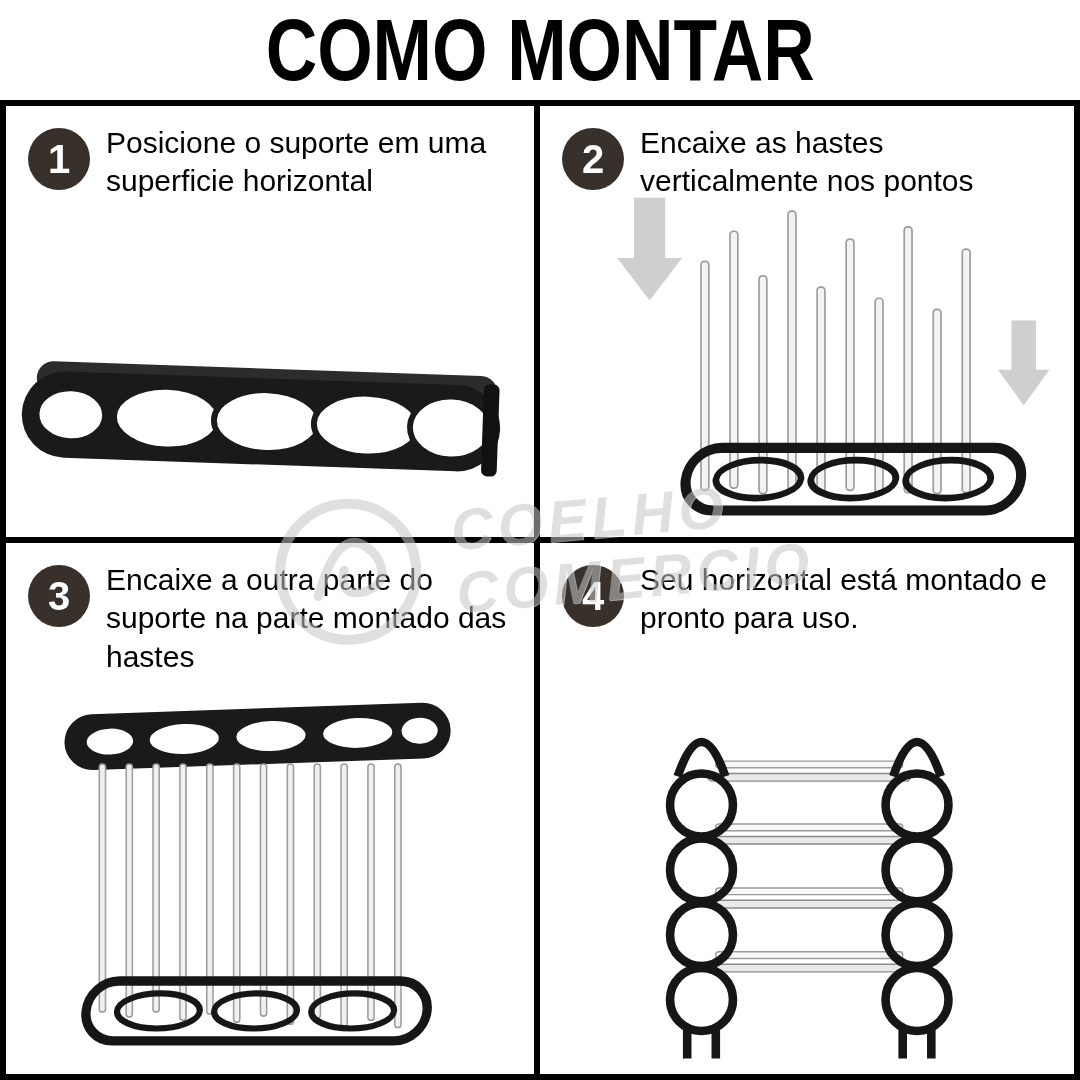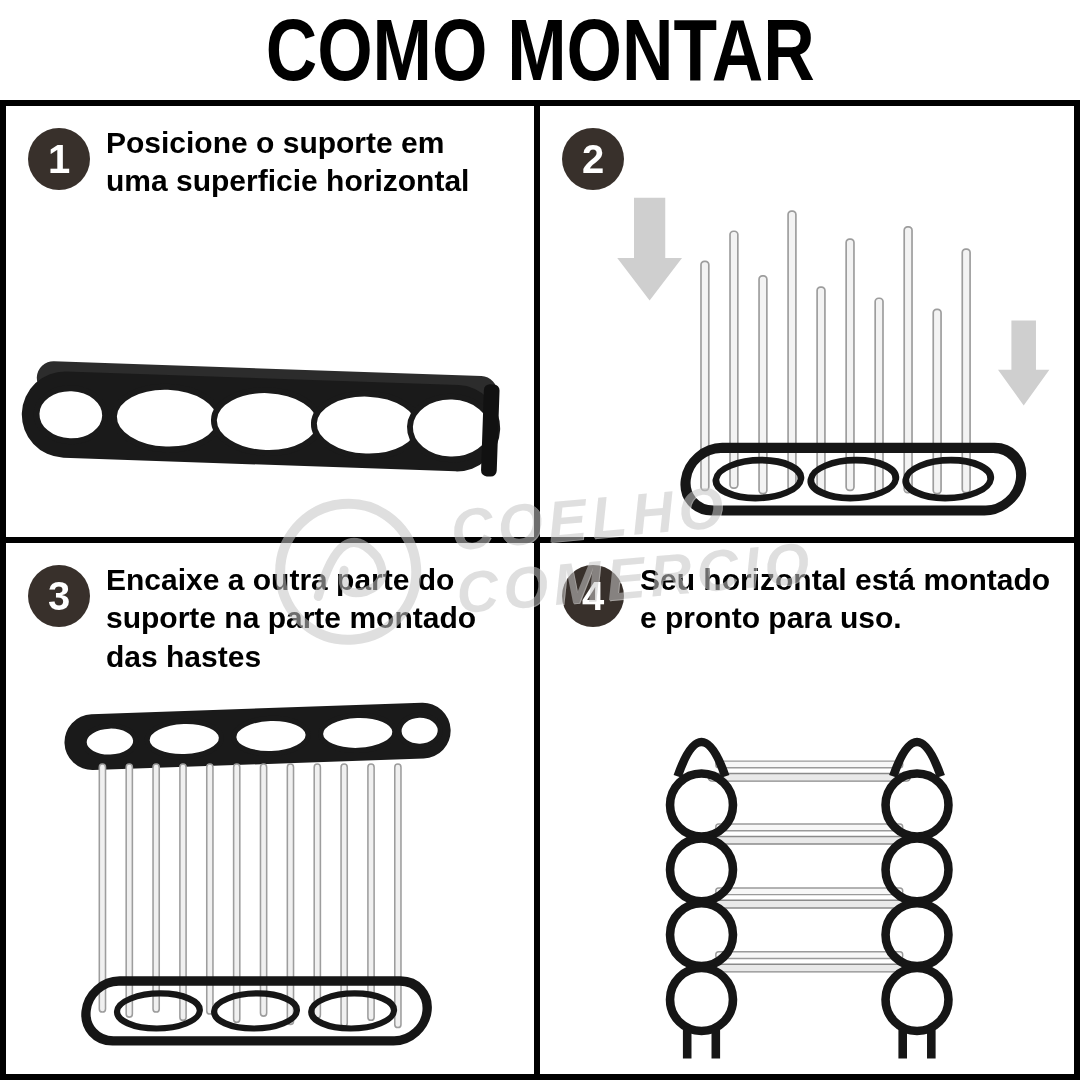--- a/index.html
+++ b/index.html
@@ -10,21 +10,21 @@
   .title-bar h1{font-size:66px;font-weight:900;letter-spacing:0;transform:scale(1.08,1.32);transform-origin:center;white-space:nowrap}
 
   .grid{display:grid;grid-template-columns:1fr 1fr;grid-template-rows:437px 1fr;height:980px;border:6px solid #000}
   .panel{position:relative;overflow:hidden;background:#fff}
   .p1{border-right:6px solid #000;border-bottom:6px solid #000}
   .p2{border-bottom:6px solid #000}
   .p3{border-right:6px solid #000}
 
   .step-header{display:flex;gap:16px;align-items:flex-start;padding:18px 20px 0 22px}
   .badge{width:62px;height:62px;border-radius:50%;background:#38302b;color:#fff;display:flex;align-items:center;justify-content:center;font-size:40px;font-weight:800;flex:0 0 auto;margin-top:4px}
-  .step-text{font-size:30px;font-weight:700;line-height:1.28}
+  .step-text{font-size:30px;font-weight:400;line-height:1.28}
 
   .illus{position:absolute}
   .illus svg{width:100%;height:auto;display:block}
   .i1{left:4px;right:14px;bottom:30px}
   .i2{left:5%;right:3%;bottom:2px}
   .i3{left:4%;right:6%;bottom:0}
   .i4{left:13%;right:12%;bottom:8px}
 
   .watermark{position:absolute;top:555px;left:540px;transform:translate(-50%,-50%) rotate(-5deg);
     display:flex;align-items:center;gap:26px;color:#c6c6c6;opacity:.55;pointer-events:none;z-index:6}
@@ -62,20 +62,21 @@
           </g>
         </svg>
       </div>
     </section>
 
     <section class="panel p2">
       <div class="step-header">
         <div class="badge">
           <span>2</span>
         </div>
+        <p class="step-text">Encaixe as hastes verticalmente nos pontos</p>
       </div>
       <div class="illus i2">
         <svg viewBox="0 0 440 360">
           <g>
             <polygon points="60,58 88,58 88,112 103,112 74,150 45,112 60,112" fill="#cfcfcf"></polygon>
           </g>
           <g>
             <polygon points="398,168 420,168 420,212 432,212 409,244 386,212 398,212" fill="#cfcfcf"></polygon>
           </g>
           <g>

